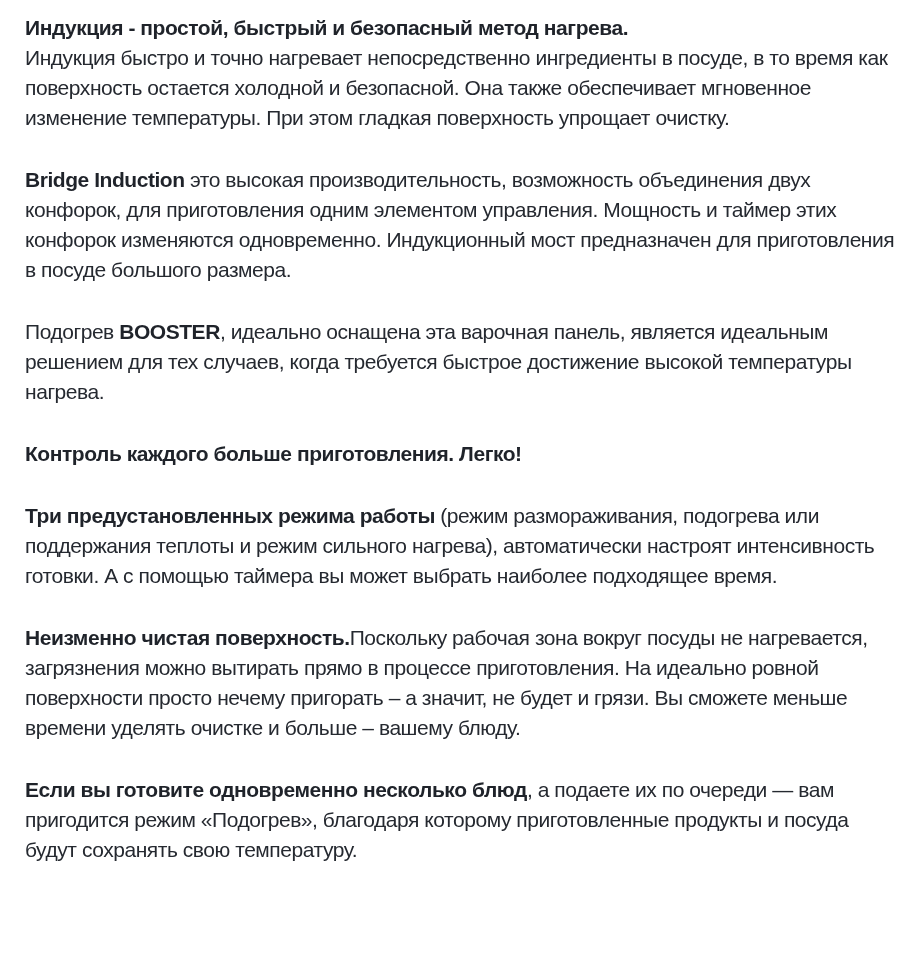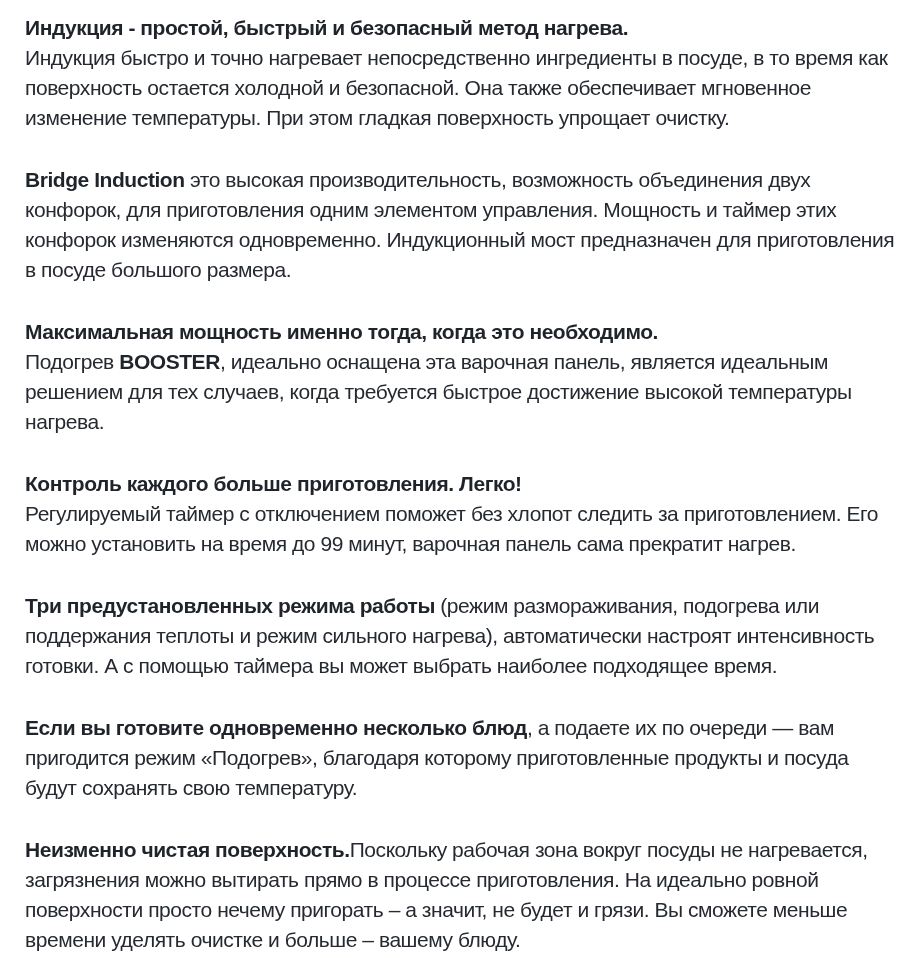--- a/index.html
+++ b/index.html
@@ -36,23 +36,23 @@
 </style>
 </head>
 <body>
 
 <div class="doc">
 
   <p><strong class="hblock">Индукция - простой, быстрый и безопасный метод нагрева.</strong><span>Индукция быстро и точно нагревает непосредственно ингредиенты в посуде, в то время как поверхность остается холодной и безопасной. Она также обеспечивает мгновенное изменение температуры. При этом гладкая поверхность упрощает очистку.</span></p>
 
   <p><strong>Bridge Induction</strong><span> это высокая производительность, возможность объединения двух конфорок, для приготовления одним элементом управления. Мощность и таймер этих конфорок изменяются одновременно. Индукционный мост предназначен для приготовления в посуде большого размера.</span></p>
 
-  <p><strong class="hblock">Максимальная мощность именно тогда, когда это необходимо.</strong><span>Подогрев </span><strong>BOOSTER</strong><span>, идеально оснащена эта варочная панель, является идеальным решением для тех случаев, когда требуется быстрое достижение высокой температуры нагрева.</span></p>
+  <p><span>Подогрев </span><strong>BOOSTER</strong><span>, идеально оснащена эта варочная панель, является идеальным решением для тех случаев, когда требуется быстрое достижение высокой температуры нагрева.</span></p>
 
-  <p><strong class="hblock">Контроль каждого больше приготовления. Легко!</strong><span>Регулируемый таймер с отключением поможет без хлопот следить за приготовлением. Его можно установить на время до 99 минут, варочная панель сама прекратит нагрев.</span></p>
+  <p><strong class="hblock">Контроль каждого больше приготовления. Легко!</strong></p>
 
   <p><strong>Три предустановленных режима работы</strong><span> (режим размораживания, подогрева или поддержания теплоты и режим сильного нагрева), автоматически настроят интенсивность готовки. А с помощью таймера вы может выбрать наиболее подходящее время.</span></p>
 
+  <p><strong>Неизменно чистая поверхность.</strong><span>Поскольку рабочая зона вокруг посуды не нагревается, загрязнения можно вытирать прямо в процессе приготовления. На идеально ровной поверхности просто нечему пригорать – а значит, не будет и грязи. Вы сможете меньше времени уделять очистке и больше – вашему блюду.</span></p>
+
   <p><strong>Если вы готовите одновременно несколько блюд</strong><span>, а подаете их по очереди — вам пригодится режим «Подогрев», благодаря которому приготовленные продукты и посуда будут сохранять свою температуру.</span></p>
-
-  <p><strong>Неизменно чистая поверхность.</strong><span>Поскольку рабочая зона вокруг посуды не нагревается, загрязнения можно вытирать прямо в процессе приготовления. На идеально ровной поверхности просто нечему пригорать – а значит, не будет и грязи. Вы сможете меньше времени уделять очистке и больше – вашему блюду.</span></p>
 
 </div>
 
 </body></html>

